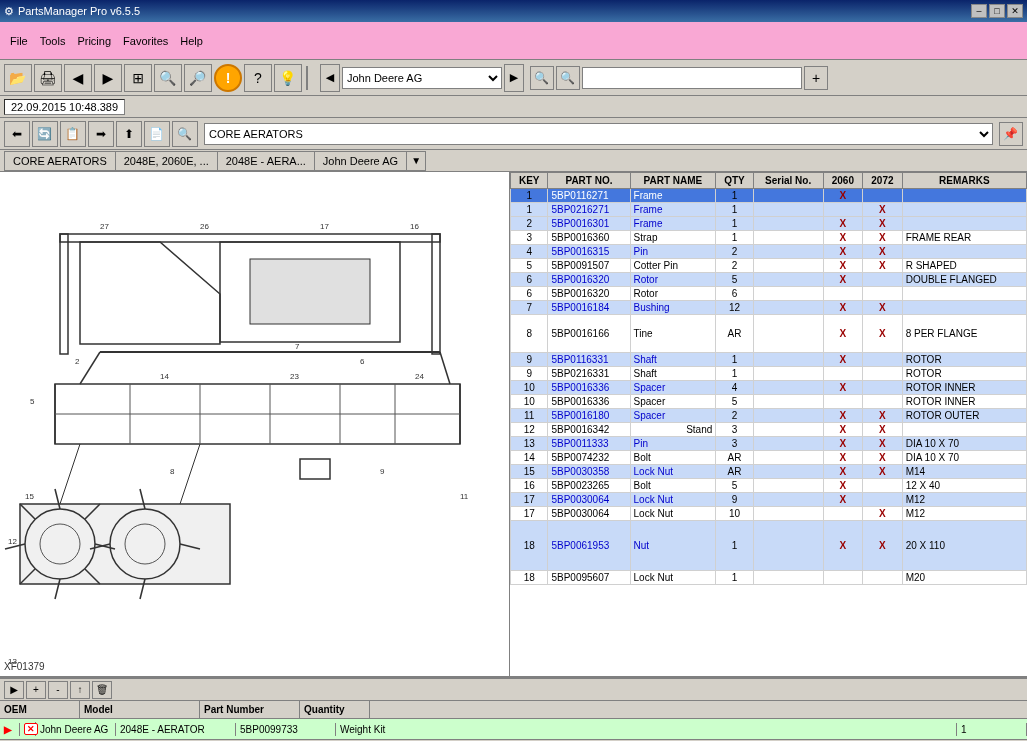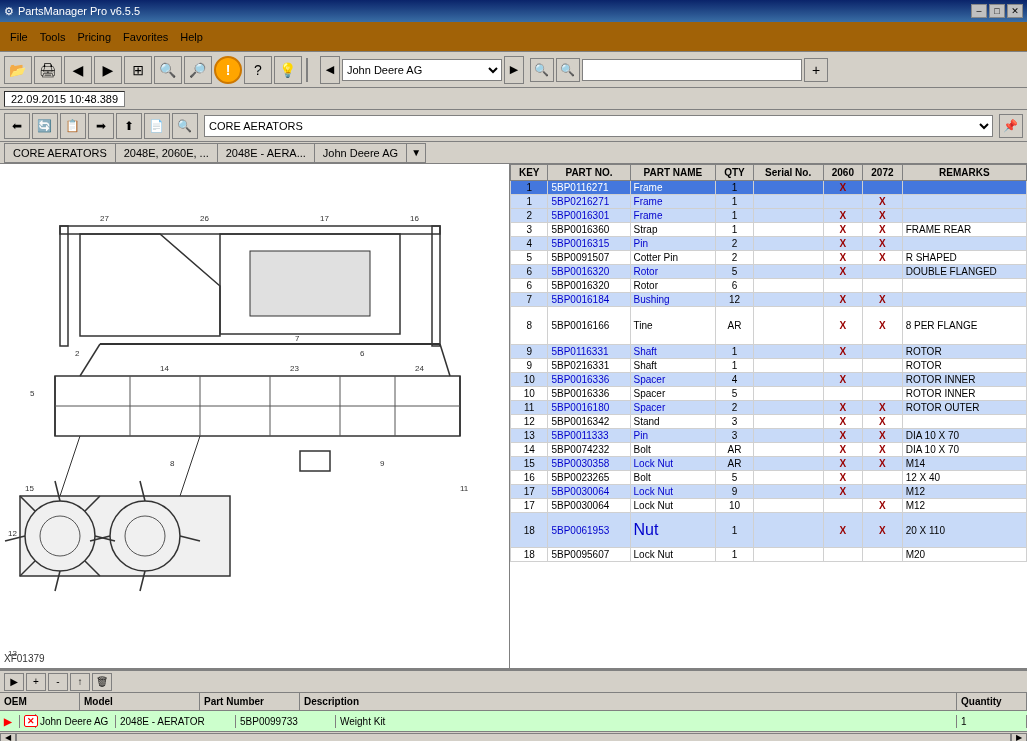--- a/index.html
+++ b/index.html
@@ -22,22 +22,22 @@
       background: #c0c0c0;
       border: 1px solid #888;
       cursor: pointer;
       font-size: 9px;
       display: flex; align-items: center; justify-content: center;
       color: #000;
     }
 
     
     .menu-bar {
-      background: #a16207;
-      height: 30px;
+      background: #f9a8d4;
+      height: 38px;
       display: flex;
       align-items: center;
       padding: 0 4px;
       border-bottom: 1px solid #808080;
     }
     .menu-item {
       padding: 2px 6px;
       cursor: pointer;
       font-size: 11px;
     }
@@ -687,21 +687,21 @@
               <td style="text-align: left; padding: 1px 3px; border: 1px solid rgb(208, 208, 208); font-size: 10px; white-space: nowrap; color: rgb(0, 0, 204);">Spacer</td>
               <td style="text-align: center; padding: 1px 3px; border: 1px solid rgb(208, 208, 208); font-size: 10px; white-space: nowrap;">2</td>
               <td style="text-align: center; padding: 1px 3px; border: 1px solid rgb(208, 208, 208); font-size: 10px; white-space: nowrap;"></td>
               <td style="text-align: center; padding: 1px 3px; border: 1px solid rgb(208, 208, 208); font-size: 10px; white-space: nowrap; color: rgb(153, 0, 0); font-weight: bold;">X</td>
               <td style="text-align: center; padding: 1px 3px; border: 1px solid rgb(208, 208, 208); font-size: 10px; white-space: nowrap; color: rgb(153, 0, 0); font-weight: bold;">X</td>
               <td style="text-align: left; padding: 1px 3px; border: 1px solid rgb(208, 208, 208); font-size: 10px; white-space: nowrap;">ROTOR OUTER</td>
             </tr>
             <tr style="background: white;">
               <td style="text-align: center; padding: 1px 3px; border: 1px solid rgb(208, 208, 208); font-size: 10px; white-space: nowrap;">12</td>
               <td style="text-align: left; padding: 1px 3px; border: 1px solid rgb(208, 208, 208); font-size: 10px; white-space: nowrap;">5BP0016342</td>
-              <td style="text-align: left; padding: 1px 3px; border: 1px solid rgb(208, 208, 208); font-size: 10px; white-space: nowrap;">Stand</td>
+              <td style="text-align: right; padding: 1px 3px; border: 1px solid rgb(208, 208, 208); font-size: 10px; white-space: nowrap;">Stand</td>
               <td style="text-align: center; padding: 1px 3px; border: 1px solid rgb(208, 208, 208); font-size: 10px; white-space: nowrap;">3</td>
               <td style="text-align: center; padding: 1px 3px; border: 1px solid rgb(208, 208, 208); font-size: 10px; white-space: nowrap;"></td>
               <td style="text-align: center; padding: 1px 3px; border: 1px solid rgb(208, 208, 208); font-size: 10px; white-space: nowrap; color: rgb(153, 0, 0); font-weight: bold;">X</td>
               <td style="text-align: center; padding: 1px 3px; border: 1px solid rgb(208, 208, 208); font-size: 10px; white-space: nowrap; color: rgb(153, 0, 0); font-weight: bold;">X</td>
               <td style="text-align: left; padding: 1px 3px; border: 1px solid rgb(208, 208, 208); font-size: 10px; white-space: nowrap;"></td>
             </tr>
             <tr style="background: rgb(200, 218, 248);">
               <td style="text-align: center; padding: 1px 3px; border: 1px solid rgb(208, 208, 208); font-size: 10px; white-space: nowrap;">13</td>
               <td style="text-align: left; padding: 1px 3px; border: 1px solid rgb(208, 208, 208); font-size: 10px; white-space: nowrap; color: rgb(0, 0, 204);">5BP0011333</td>
               <td style="text-align: left; padding: 1px 3px; border: 1px solid rgb(208, 208, 208); font-size: 10px; white-space: nowrap; color: rgb(0, 0, 204);">Pin</td>
@@ -757,21 +757,21 @@
               <td style="text-align: left; padding: 1px 3px; border: 1px solid rgb(208, 208, 208); font-size: 10px; white-space: nowrap;">Lock Nut</td>
               <td style="text-align: center; padding: 1px 3px; border: 1px solid rgb(208, 208, 208); font-size: 10px; white-space: nowrap;">10</td>
               <td style="text-align: center; padding: 1px 3px; border: 1px solid rgb(208, 208, 208); font-size: 10px; white-space: nowrap;"></td>
               <td style="text-align: center; padding: 1px 3px; border: 1px solid rgb(208, 208, 208); font-size: 10px; white-space: nowrap;"></td>
               <td style="text-align: center; padding: 1px 3px; border: 1px solid rgb(208, 208, 208); font-size: 10px; white-space: nowrap; color: rgb(153, 0, 0); font-weight: bold;">X</td>
               <td style="text-align: left; padding: 1px 3px; border: 1px solid rgb(208, 208, 208); font-size: 10px; white-space: nowrap;">M12</td>
             </tr>
             <tr style="background: rgb(200, 218, 248);">
               <td style="text-align: center; padding: 1px 3px; border: 1px solid rgb(208, 208, 208); font-size: 10px; white-space: nowrap;">18</td>
               <td style="text-align: left; padding: 1px 3px; border: 1px solid rgb(208, 208, 208); font-size: 10px; white-space: nowrap; color: rgb(0, 0, 204);">5BP0061953</td>
-              <td style="text-align: left; padding: 8px 3px; border: 1px solid rgb(208, 208, 208); font-size: 16px; white-space: nowrap; color: rgb(0, 0, 204);">Nut</td>
+              <td style="text-align: left; padding: 19px 3px; border: 1px solid rgb(208, 208, 208); font-size: 10px; white-space: nowrap; color: rgb(0, 0, 204);">Nut</td>
               <td style="text-align: center; padding: 1px 3px; border: 1px solid rgb(208, 208, 208); font-size: 10px; white-space: nowrap;">1</td>
               <td style="text-align: center; padding: 1px 3px; border: 1px solid rgb(208, 208, 208); font-size: 10px; white-space: nowrap;"></td>
               <td style="text-align: center; padding: 1px 3px; border: 1px solid rgb(208, 208, 208); font-size: 10px; white-space: nowrap; color: rgb(153, 0, 0); font-weight: bold;">X</td>
               <td style="text-align: center; padding: 1px 3px; border: 1px solid rgb(208, 208, 208); font-size: 10px; white-space: nowrap; color: rgb(153, 0, 0); font-weight: bold;">X</td>
               <td style="text-align: left; padding: 1px 3px; border: 1px solid rgb(208, 208, 208); font-size: 10px; white-space: nowrap;">20 X 110</td>
             </tr>
             <tr style="background: white;">
               <td style="text-align: center; padding: 1px 3px; border: 1px solid rgb(208, 208, 208); font-size: 10px; white-space: nowrap;">18</td>
               <td style="text-align: left; padding: 1px 3px; border: 1px solid rgb(208, 208, 208); font-size: 10px; white-space: nowrap;">5BP0095607</td>
               <td style="text-align: left; padding: 1px 3px; border: 1px solid rgb(208, 208, 208); font-size: 10px; white-space: nowrap;">Lock Nut</td>
@@ -792,21 +792,20 @@
     <button class="tb2-btn" style="width:20px;height:18px;font-size:10px">▶</button>
     <button class="tb2-btn" style="width:20px;height:18px;font-size:10px">+</button>
     <button class="tb2-btn" style="width:20px;height:18px;font-size:10px">-</button>
     <button class="tb2-btn" style="width:20px;height:18px;font-size:10px">↑</button>
     <button class="tb2-btn" style="width:20px;height:18px;font-size:10px">🗑</button>
   </div>
   <div class="bottom-table-header">
     <div class="bottom-col" style="width:80px">OEM</div>
     <div class="bottom-col" style="width:120px">Model</div>
     <div class="bottom-col" style="width:100px">Part Number</div>
-    <div class="bottom-col" style="flex:1">Description</div>
     <div class="bottom-col" style="width:70px">Quantity</div>
   </div>
   <div class="bottom-row">
     <div class="bottom-cell" style="width:20px;color:red;font-weight:bold">▶</div>
     <div class="bottom-cell" style="width:16px">
         <span style="color:red;font-weight:bold;background:white;border:1px solid red;border-radius:2px;padding:0 2px;font-size:9px">✕</span>
       </div>
     <div class="bottom-cell" style="width:80px">John Deere AG</div>
     <div class="bottom-cell" style="width:120px">2048E - AERATOR</div>
     <div class="bottom-cell" style="width:100px">5BP0099733</div>

